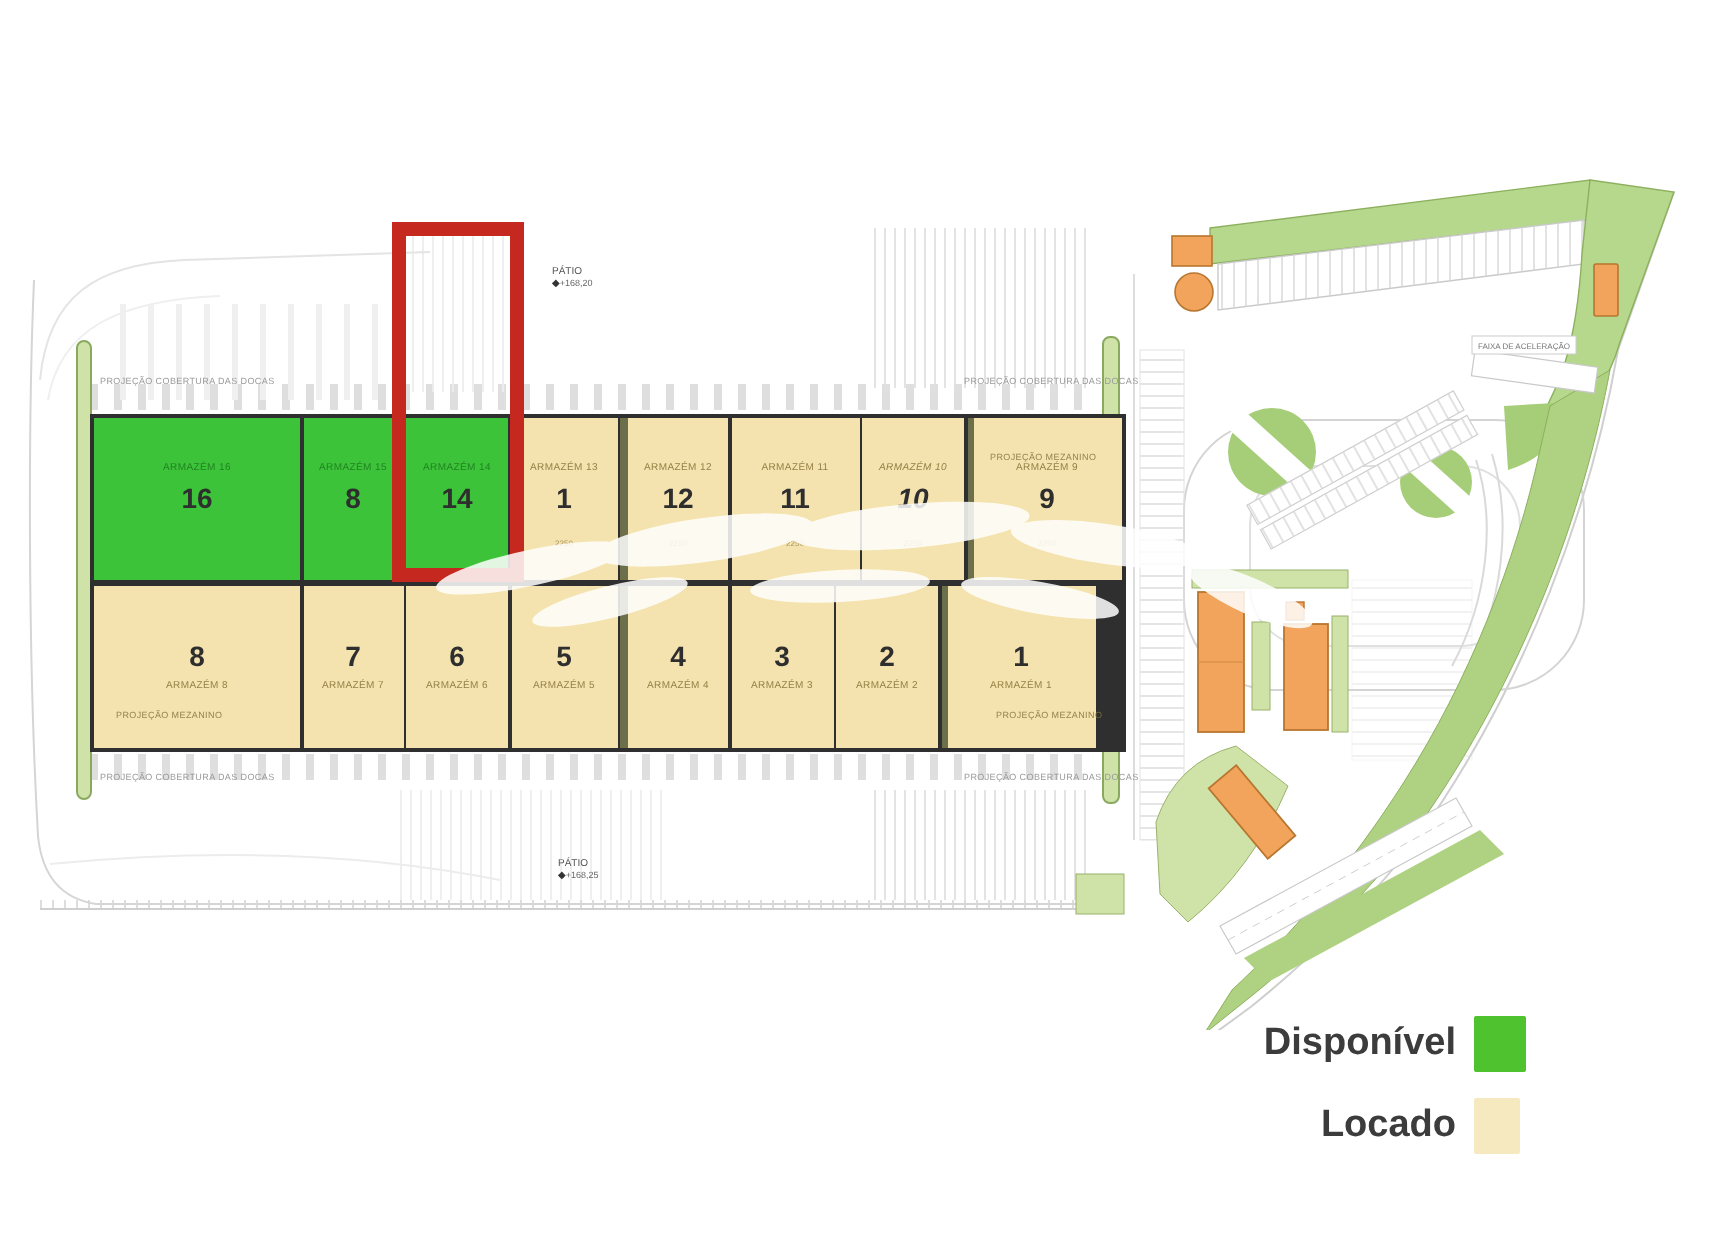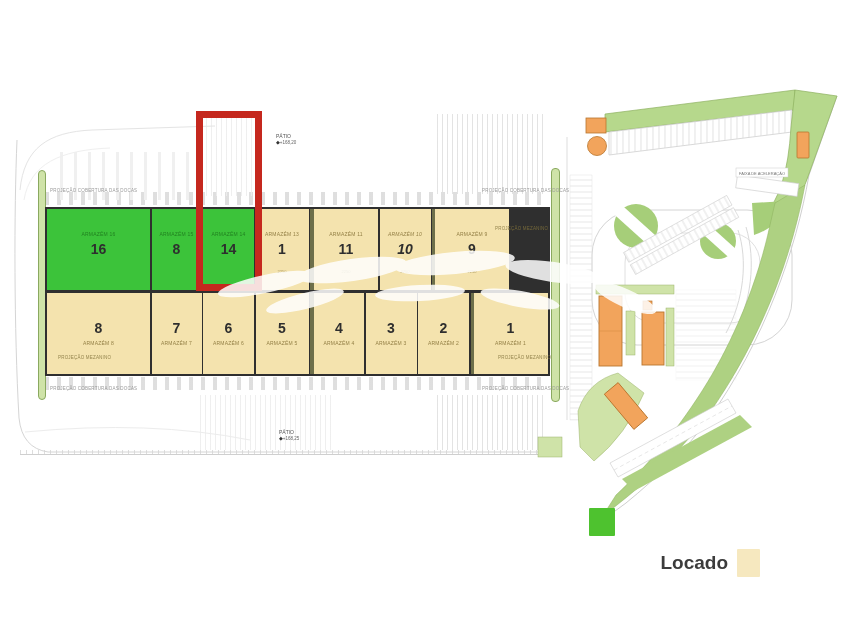--- a/index.html
+++ b/index.html
@@ -101,20 +101,25 @@
         <div class="unit available" style="width: 51px; background: rgb(60, 195, 58);">
           <div class="ulabel">ARMAZÉM 14</div>
           <div class="num">14</div>
         </div>
         <div class="unit leased" style="width: 53px; background: rgb(244, 227, 174);">
           <div class="ulabel">ARMAZÉM 13</div>
           <div class="num">1</div>
           <div class="udim">2250</div>
         </div>
         <div class="divider" style="width: 4px;"></div>
+        <div class="unit leased" style="width: 50px; background: rgb(244, 227, 174);">
+          <div class="ulabel">ARMAZÉM 12</div>
+          <div class="num">12</div>
+          <div class="udim">2250</div>
+        </div>
         <div class="unit leased" style="width: 64px; background: rgb(244, 227, 174);">
           <div class="ulabel">ARMAZÉM 11</div>
           <div class="num">11</div>
           <div class="udim">2250</div>
         </div>
         <div class="unit leased" style="width: 51px; background: rgb(244, 227, 174); font-style: italic;">
           <div class="ulabel">ARMAZÉM 10</div>
           <div class="num">10</div>
           <div class="udim">2250</div>
         </div>
@@ -266,20 +271,21 @@
         <ellipse cx="625" cy="298" rx="34" ry="9" transform="rotate(24 625 298)"></ellipse>
         <ellipse cx="305" cy="301" rx="40" ry="8" transform="rotate(-14 305 301)"></ellipse>
         <ellipse cx="420" cy="293" rx="45" ry="8" transform="rotate(-3 420 293)"></ellipse>
         <ellipse cx="520" cy="299" rx="40" ry="8" transform="rotate(10 520 299)"></ellipse>
       </g>
     </svg>
   </div>
 
   <div class="legend">
     <div class="legend-row">
+      <div class="legend-label">Disponível</div>
       <div class="legend-swatch sw0" id="swatch-available" style="background: rgb(78, 194, 47);"></div>
     </div>
     <div class="legend-row">
       <div class="legend-label">Locado</div>
       <div class="legend-swatch sw1" id="swatch-leased" style="background: rgb(246, 232, 191);"></div>
     </div>
   </div>
 
 </div>
 

